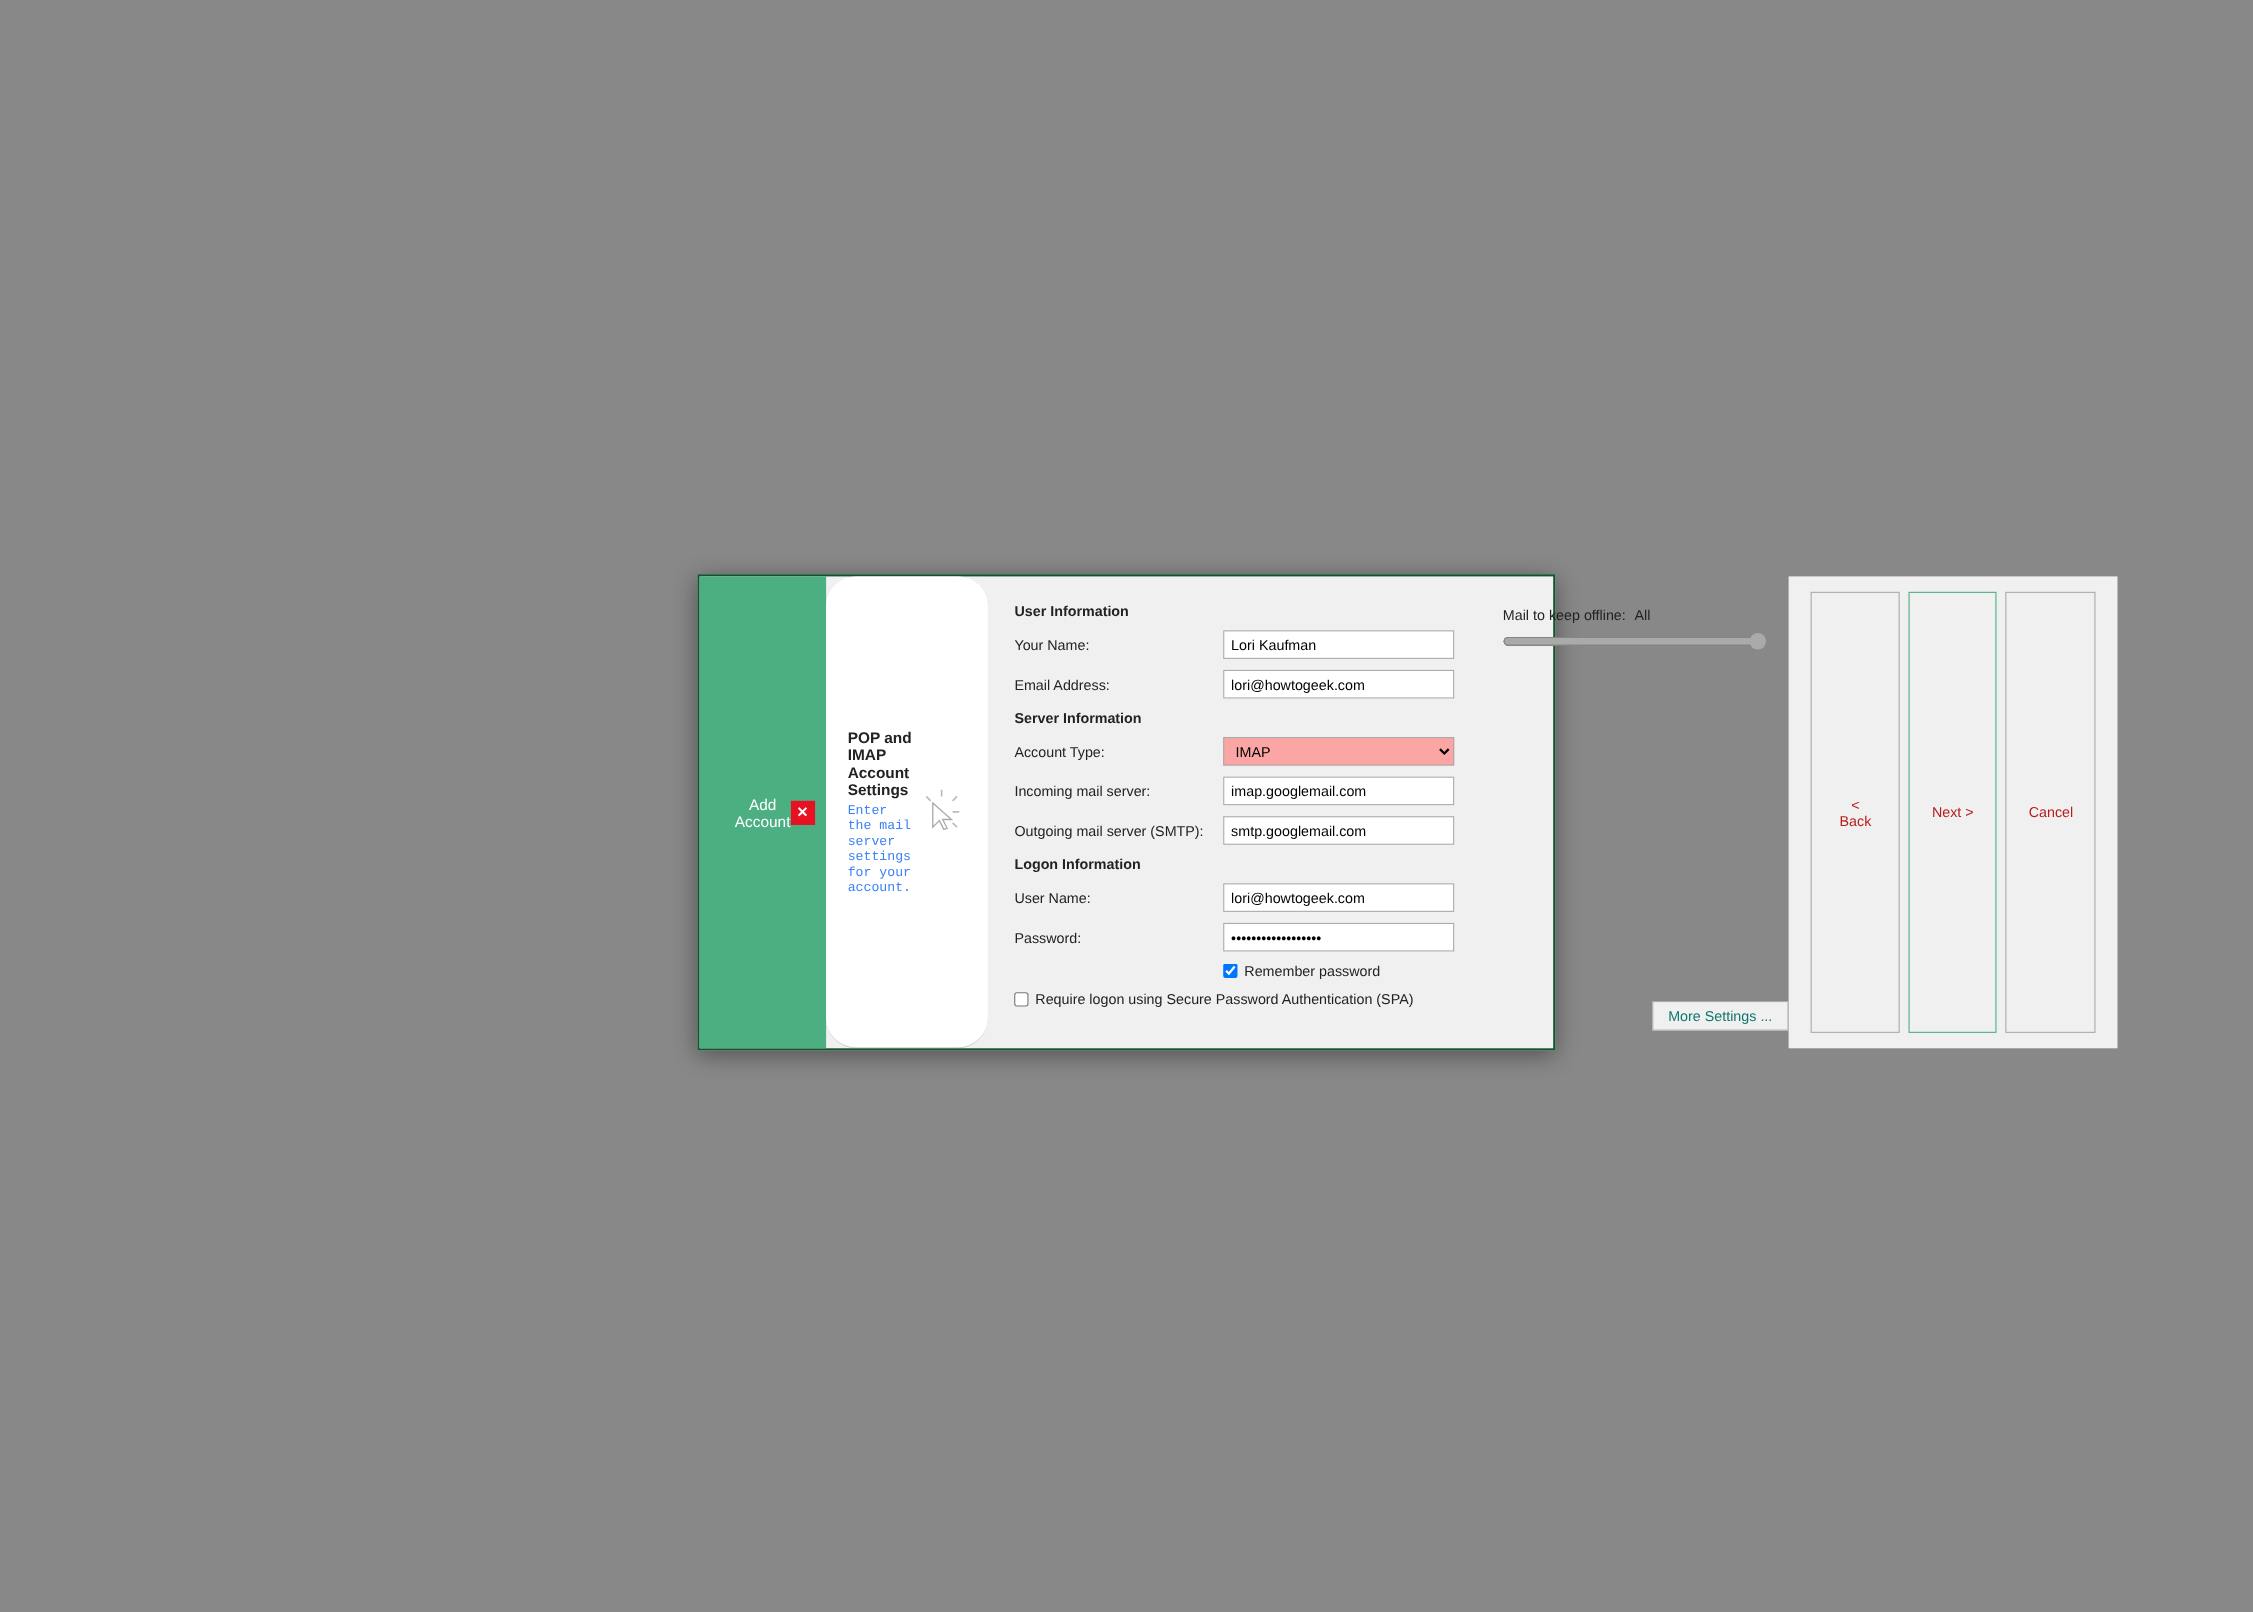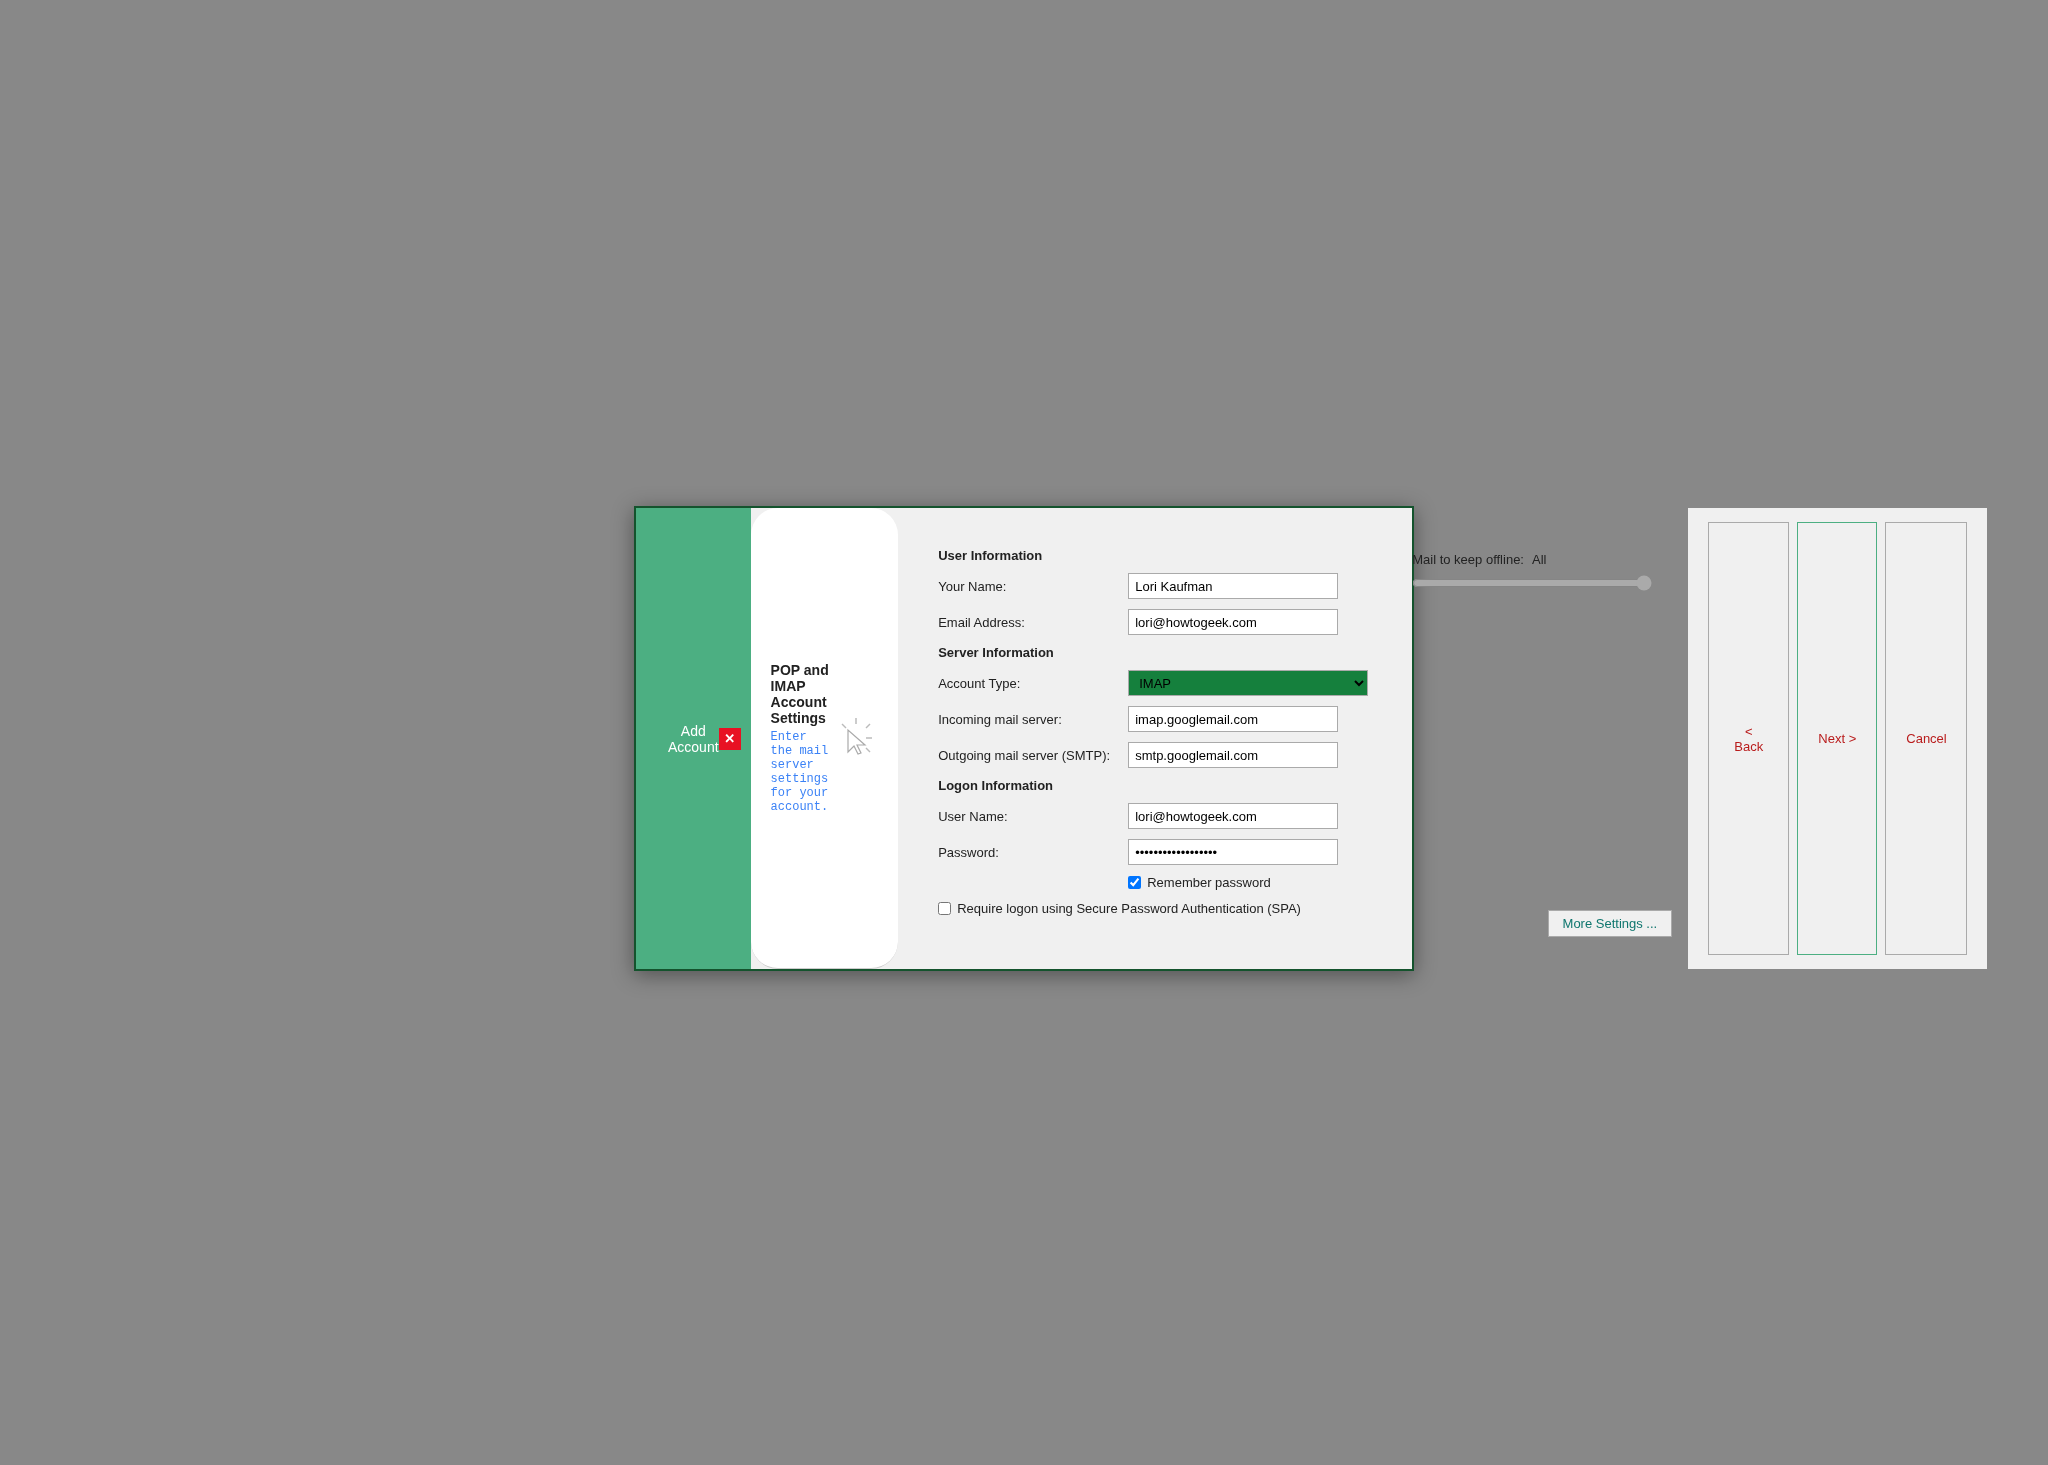--- a/index.html
+++ b/index.html
@@ -63,21 +63,21 @@
       font-weight: bold;
       margin-bottom: 4px;
     }
     .header-text p {
       font-size: 12px;
       color: #3b82f6;
       font-family: 'Courier New', monospace;
     }
     .body-section {
       display: flex;
-      padding: 16px;
+      padding: 0;
       flex: 1;
     }
     .left-panel {
       flex: 1;
       padding: 18px 24px 18px 24px;
     }
     .right-panel {
       width: 280px;
       padding: 18px 20px;
     }
@@ -101,24 +101,24 @@
     .form-row input[type="password"] {
       width: 210px;
       height: 26px;
       border: 1px solid #aaa;
       background: white;
       padding: 0 6px;
       font-size: 13px;
       outline: none;
     }
     .form-row select {
-      width: 240px;
+      width: 210px;
       height: 26px;
       border: 1px solid #aaa;
-      background: #15803d;
+      background: #fca5a5;
       padding: 0 6px;
       font-size: 13px;
     }
     .checkbox-row {
       display: flex;
       align-items: center;
       margin-bottom: 10px;
       margin-left: 190px;
     }
     .checkbox-row input[type="checkbox"] {

